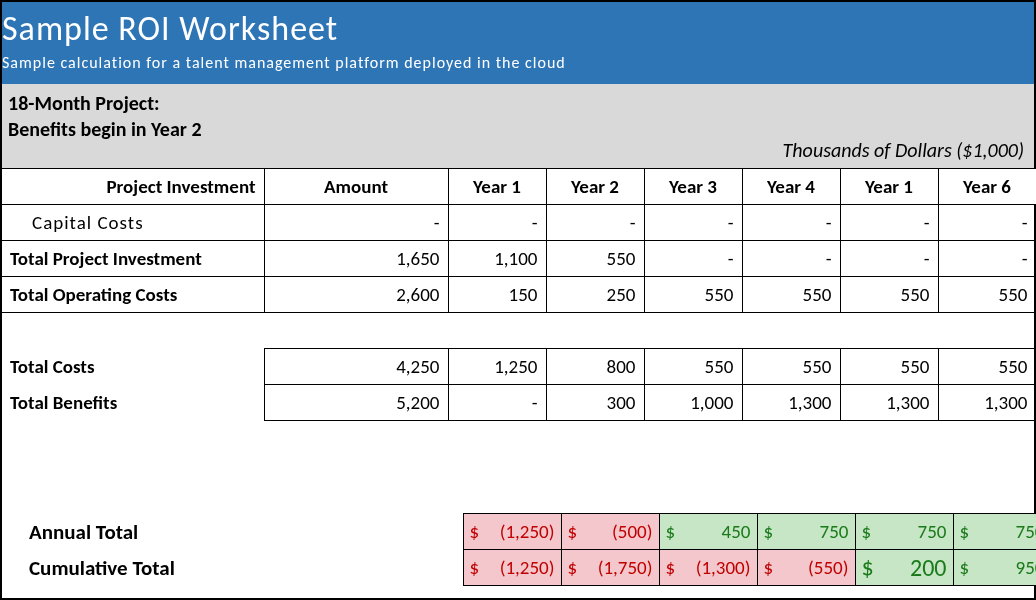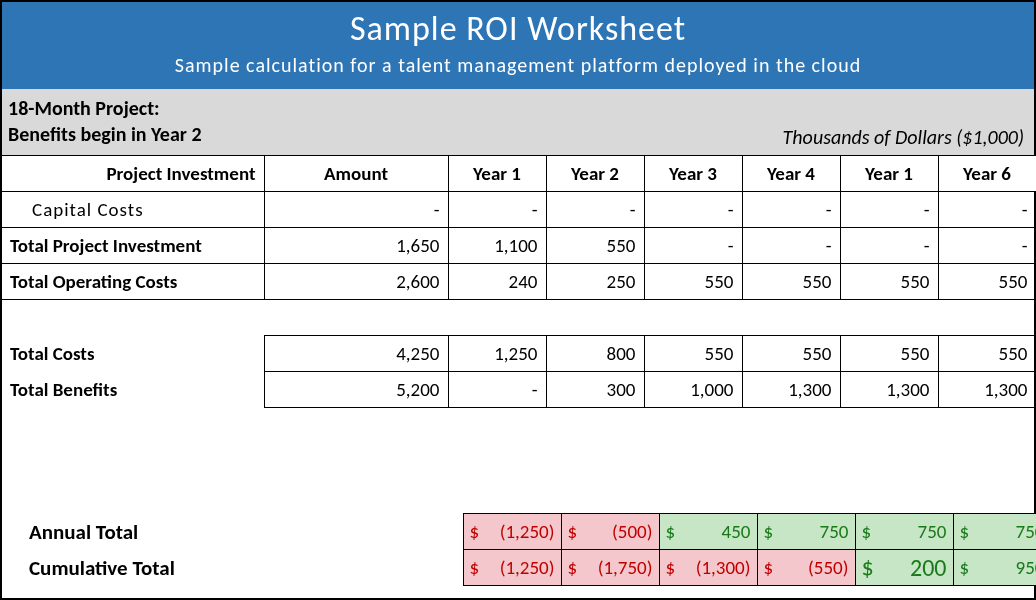--- a/index.html
+++ b/index.html
@@ -13,37 +13,37 @@
   }
   .frame {
     border: 2px solid #000;
     width: 1036px;
     height: 600px;
     position: relative;
   }
   .header {
     background: #2e75b6;
     color: #fff;
-    text-align: center;
+    text-align: left;
     padding: 6px 0 12px 0;
   }
   .header .title {
     font-size: 34px;
     letter-spacing: 1px;
   }
   .header .subtitle {
-    font-size: 20px;
+    font-size: 16px;
     letter-spacing: 1px;
     margin-top: 4px;
   }
   .subheader {
     background: #d9d9d9;
     padding: 6px 10px 6px 6px;
     position: relative;
-    height: 66px;
+    height: 84px;
   }
   .subheader .left {
     font-size: 20px;
     font-weight: 700;
     line-height: 26px;
   }
   .subheader .right {
     position: absolute;
     right: 10px;
     bottom: 6px;
@@ -181,21 +181,21 @@
       <td class="num">1,100</td>
       <td class="num">550</td>
       <td class="num">-</td>
       <td class="num">-</td>
       <td class="num">-</td>
       <td class="num">-</td>
     </tr>
     <tr>
       <td class="label-cell firstcol">Total Operating Costs</td>
       <td class="num">2,600</td>
-      <td class="num">240</td>
+      <td class="num">150</td>
       <td class="num">250</td>
       <td class="num">550</td>
       <td class="num">550</td>
       <td class="num">550</td>
       <td class="num">550</td>
     </tr>
     <tr class="noborder-row">
       <td class="firstcol"></td>
           <td></td>
           <td></td>

